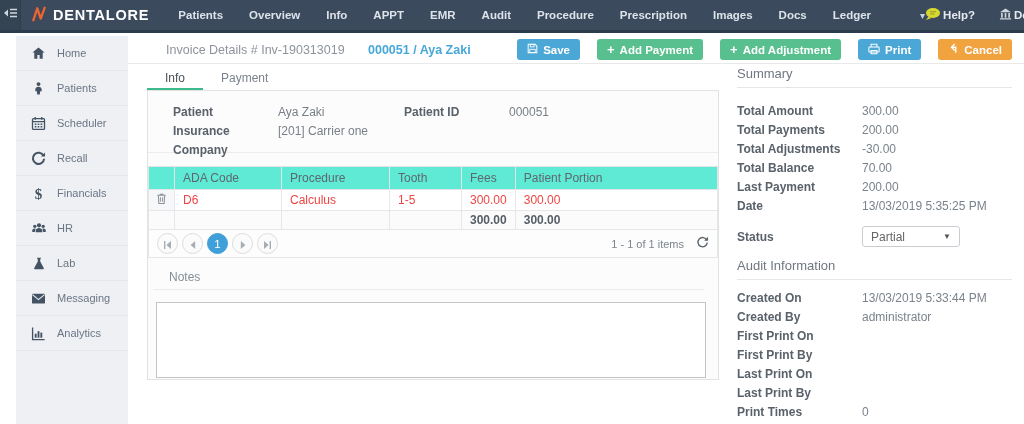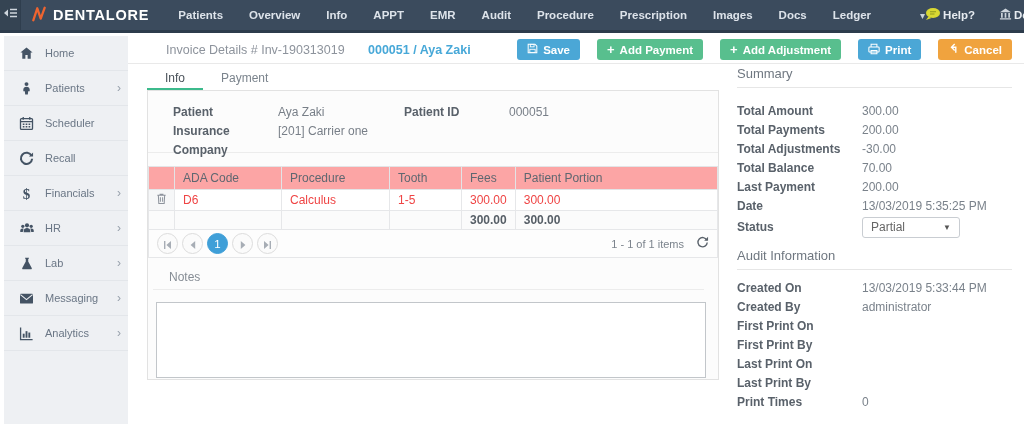--- a/index.html
+++ b/index.html
@@ -15,21 +15,21 @@
            font-weight:bold; font-size:14.5px; letter-spacing:.8px; color:#fff; }
   .topnav { display:flex; margin-left:16px; }
   .topnav a { display:block; padding:0 13px; font-size:11.5px; font-weight:600;
               color:#dde3ea; text-decoration:none; line-height:30px; cursor:pointer; }
   .nav-caret { margin-left:36px; font-size:10px; color:#c8d0d8; cursor:pointer; }
   .tb-right { margin-left:auto; display:flex; align-items:center; gap:24px;
               padding-right:14px; font-size:11.5px; font-weight:600; }
   .tb-item { display:flex; align-items:center; gap:2px; cursor:pointer; color:#e6ebf0; }
 
   
-  .sidebar { position:absolute; top:36px; left:4px; bottom:0; width:128px;
+  .sidebar { position:absolute; top:36px; left:16px; bottom:0; width:128px;
              background:#eef0f3; border-right:1px solid #e2e5e9; }
   .side-item { display:flex; align-items:center; height:35px; padding:0 10px 0 14px;
                border-bottom:1px solid #e3e6ea; cursor:pointer; }
   .side-icon { width:17px; height:17px; margin-right:10px; color:#44536400;
                color:#445364; display:flex; align-items:center; justify-content:center; }
   .side-label { flex:1; font-size:11px; color:#6a7685; }
   .side-chevron { font-size:12px; color:#98a1ac; line-height:1; }
 
   
   .main { position:absolute; left:128px; top:36px; right:0; bottom:0; background:#fff; }
@@ -57,21 +57,21 @@
   .card { position:absolute; left:19px; top:54px; width:572px; height:290px;
           background:#fcfcfc; border:1px solid #e2e2e2; overflow:hidden; }
   .info-block { height:62px; padding:12px 0 0 25px; border-bottom:1px solid #ececec; }
   .info-row { display:flex; font-size:12px; line-height:19px; }
   .ilabel  { width:105px; font-weight:700; color:#59616a; }
   .ivalue  { width:126px; color:#787f88; }
   .ilabel2 { width:105px; font-weight:700; color:#59616a; }
   .ivalue2 { flex:1; color:#787f88; }
 
   table.ptable { width:100%; margin-top:13px; border-collapse:collapse; font-size:12px; }
-  .ptable th { border:1px solid #e3e4e6; background:#fca5a5; text-align:left;
+  .ptable th { border:1px solid #e3e4e6; background:#5eead4; text-align:left;
                font-weight:400; color:#5f6770; padding:4px 8px; height:22px; }
   .ptable td { border:1px solid #e6e7e9; background:#fff; color:#ef4444;
                padding:2px 8px; height:20px; }
   .ptable td.iconcell { background:#f6f7f8; text-align:center; padding:2px 4px; cursor:pointer; }
   .ptable tr.totals td { background:#fbfbfb; font-weight:700; color:#565e66; height:18px; }
   .c-icon { width:26px; } .c-ada { width:107px; } .c-proc { width:108px; }
   .c-tooth { width:72px; } .c-fees { width:51px; }
 
   .pager { display:flex; align-items:center; height:28px; padding:0 8px;
            background:#fdfdfd; border:1px solid #e6e7e9; border-top:none; }
@@ -87,21 +87,21 @@
                 border:1px solid #c2c6ca; background:#fff; resize:none; font-family:inherit; }
 
   
   .rpanel { position:absolute; left:609px; top:30px; width:275px; }
   .rp-title { font-size:13px; color:#6f7780; line-height:15px; padding-bottom:6px;
               border-bottom:1px solid #e6e6e6; }
   .rp-rows { margin-top:14px; }
   .krow { display:flex; font-size:12px; line-height:19px; }
   .klabel { width:125px; font-weight:700; color:#59616a; }
   .kvalue { flex:1; color:#7a828b; }
-  .status-row { display:flex; align-items:center; margin-top:0; height:22px; font-size:12px; }
+  .status-row { display:flex; margin-top:10px; height:22px; font-size:12px; }
   .status-row .klabel { line-height:22px; }
   .status-select { width:98px; height:21px; border:1px solid #c9cdd2; border-radius:3px;
                    background:#fff; display:flex; align-items:center; justify-content:space-between;
                    padding:0 8px; color:#666; cursor:pointer; }
   .status-select .dd-caret { font-size:8px; color:#555; }
   .audit { margin-top:10px; }
   .audit .rp-rows { margin-top:9px; }
 </style>
 </head>
 <body>

